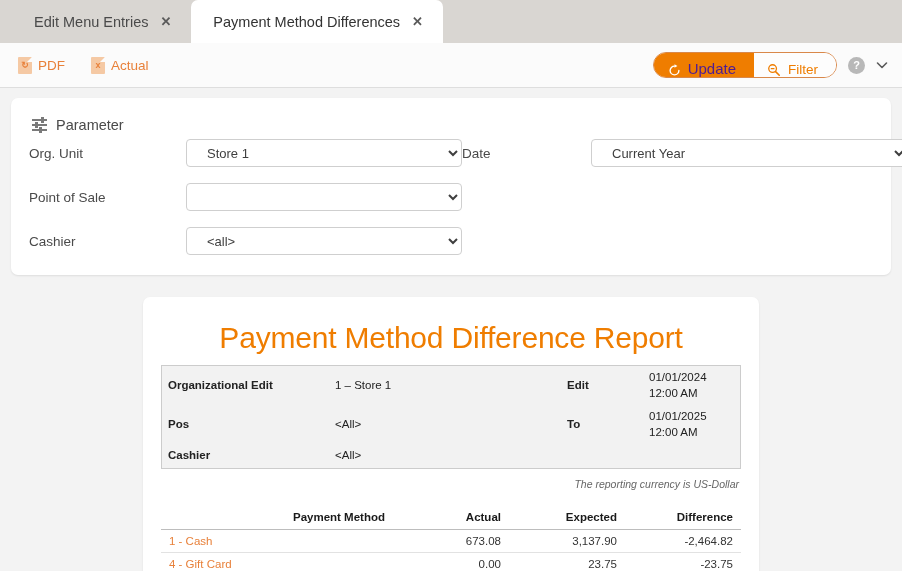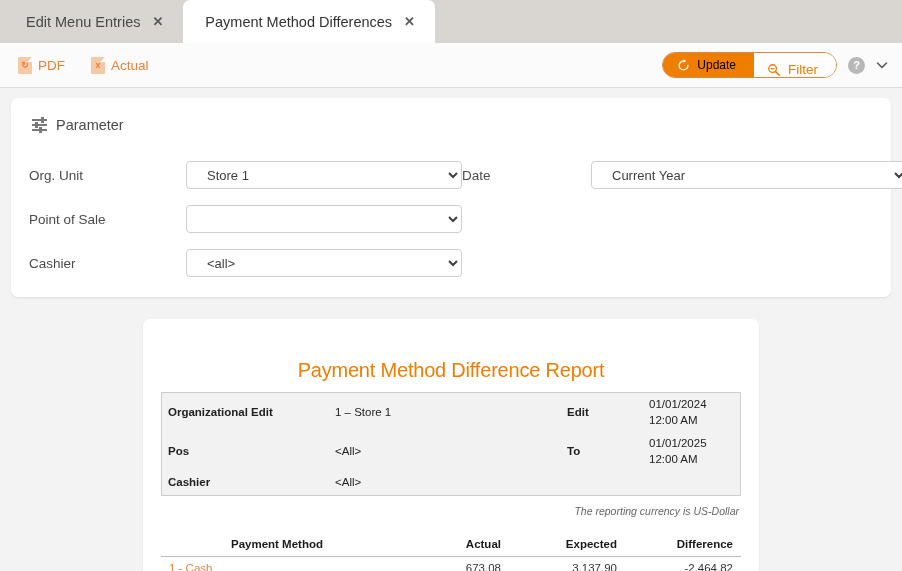--- a/index.html
+++ b/index.html
@@ -18,21 +18,21 @@
     -webkit-font-smoothing: antialiased;
   }
 
   
   .tabbar {
     position: relative;
     height: 43px;
     background: #d9d6d2;
     display: flex;
     align-items: flex-end;
-    padding-left: 4px;
+    padding-left: 12px;
     box-sizing: border-box;
   }
   .tab {
     display: flex;
     align-items: center;
     gap: 12px;
     height: 43px;
     padding: 0 20px 0 22px;
     box-sizing: border-box;
     font-size: 14.5px;
@@ -116,26 +116,26 @@
     display: flex;
     align-items: stretch;
     height: 26px;
     border-radius: 13px;
     overflow: hidden;
     border: 1px solid #d9884a;
     box-sizing: border-box;
   }
   .btn-update {
     background: #ef7d00;
-    color: #000000;
-    display: flex;
-    align-items: center;
+    color: #4c1d95;
+    display: flex;
+    align-items: flex-end;
     gap: 7px;
     padding: 0 18px 0 14px;
-    font-size: 12px;
+    font-size: 15px;
     cursor: pointer;
   }
   .btn-filter {
     background: #fdfdfd;
     color: #ef7d00;
     display: flex;
     align-items: flex-end;
     gap: 7px;
     padding: 0 18px 0 13px;
     font-size: 13.5px;
@@ -175,21 +175,21 @@
     margin: 0 11px;
     padding: 16px 18px 20px 18px;
     box-sizing: border-box;
   }
   .param-head {
     display: flex;
     align-items: center;
     gap: 9px;
     font-size: 14.5px;
     color: #4a4a4a;
-    margin: 3px 0 28px 3px;
+    margin: 3px 0 6px 3px;
   }
   .sliders-icon { width: 15px; height: 13px; position: relative; }
   .sliders-icon i {
     position: absolute;
     left: 0; right: 0;
     height: 2px;
     background: #7a7a7a;
     display: block;
   }
   .sliders-icon i:nth-child(1) { top: 0.5px; }
@@ -240,23 +240,23 @@
     width: 616px;
     background: #ffffff;
     border-radius: 7px;
     box-shadow: 0 1px 2px rgba(0,0,0,0.09);
     padding: 18px 18px 22px 18px;
     box-sizing: border-box;
   }
   .report-title {
     text-align: center;
     color: #ef7d00;
-    font-size: 20px;
+    font-size: 30px;
     font-weight: normal;
-    margin: 22px 0 10px 0;
+    margin: 6px 0 10px 0;
     letter-spacing: -0.2px;
   }
   table.meta {
     width: 100%;
     border-collapse: collapse;
     background: #f2f2f2;
     border: 1px solid #cccccc;
     font-size: 11.5px;
     table-layout: fixed;
   }
@@ -284,21 +284,21 @@
     table-layout: fixed;
   }
   table.data th {
     text-align: right;
     font-weight: bold;
     color: #1a1a1a;
     padding: 5px 8px 6px 8px;
     border-bottom: 1px solid #bdbdbd;
     font-size: 11.5px;
   }
-  table.data th.first { text-align: center; }
+  table.data th.first { text-align: right; }
   table.data td {
     text-align: right;
     padding: 5px 8px 5px 8px;
     border-bottom: 1px solid #e2e2e2;
     color: #333;
   }
   table.data td.first {
     text-align: left;
     color: #e8813a;
   }

